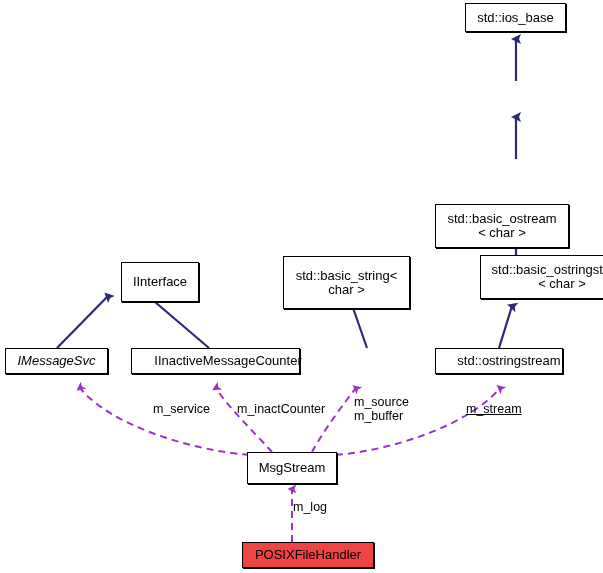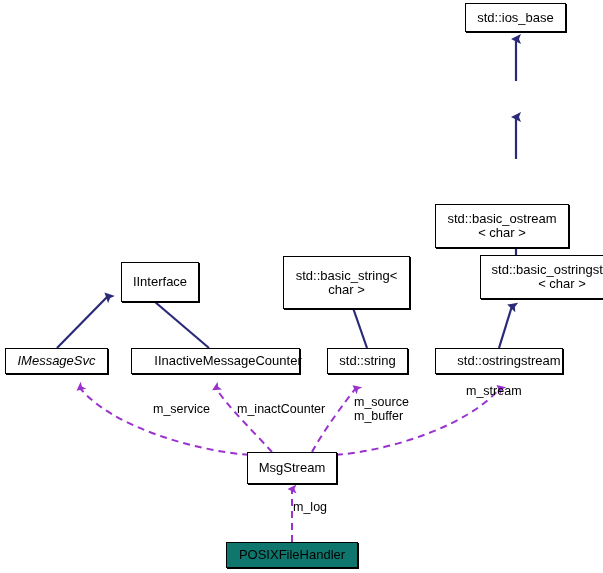--- a/index.html
+++ b/index.html
@@ -33,21 +33,22 @@
     line-height: 14px;
     text-align: center;
     display: flex;
     align-items: center;
     justify-content: center;
     white-space: pre-line;
     z-index: 5;
     box-shadow: 1px 1px 0 0 #000000;
   }
   .node.highlight {
-    background: #0f766e;
+    background: #ef4444;
+    margin-left: 16px;
   }
   .edge-label {
     position: absolute;
     font-size: 12.5px;
     line-height: 14px;
     color: #000000;
     white-space: pre-line;
     z-index: 6;
     text-align: left;
   }
@@ -117,32 +118,31 @@
 
   <div class="node" style="left:283px; top:256px; width:127px; height:53px;">std::basic_string&lt;
 char &gt;</div>
 
   <div class="node" style="left:89px; top:262px; width:78px; height:40px;margin-left:32px;">IInterface</div>
 
   <div class="node" style="left:5px; top:348px; width:103px; height:26px;font-style:italic;">IMessageSvc</div>
 
   <div class="node" style="left:131px; top:348px; width:169px; height:26px;padding-left:25px;">IInactiveMessageCounter</div>
 
-  <div class="node" style="left:327px; top:348px; width:81px; height:26px;">std::string</div>
 
   <div class="node" style="left:435px; top:348px; width:128px; height:26px;padding-left:20px;">std::ostringstream</div>
 
   <div class="node" style="left:247px; top:452px; width:90px; height:32px;">MsgStream</div>
 
   <div class="node highlight" style="left:226px; top:542px; width:132px; height:26px;">POSIXFileHandler</div>
 
   <div class="edge-label" style="left:153px; top:402px;">m_service</div>
 
   <div class="edge-label" style="left:237px; top:402px;">m_inactCounter</div>
 
   <div class="edge-label" style="left:354px; top:395px;">m_source
 m_buffer</div>
 
-  <div class="edge-label" style="left:466px; top:384px;">m_stream</div>
+  <div class="edge-label" style="left:466px; top:402px;text-decoration:underline;">m_stream</div>
 
   <div class="edge-label" style="left:293px; top:500px;">m_log</div>
 
 </div>
 
 </body></html>

